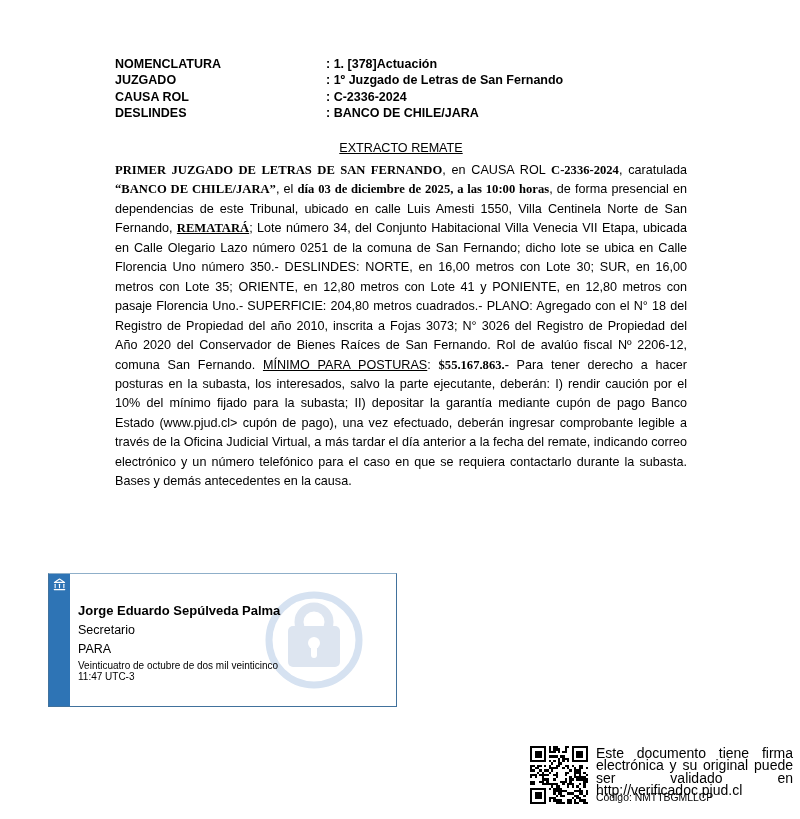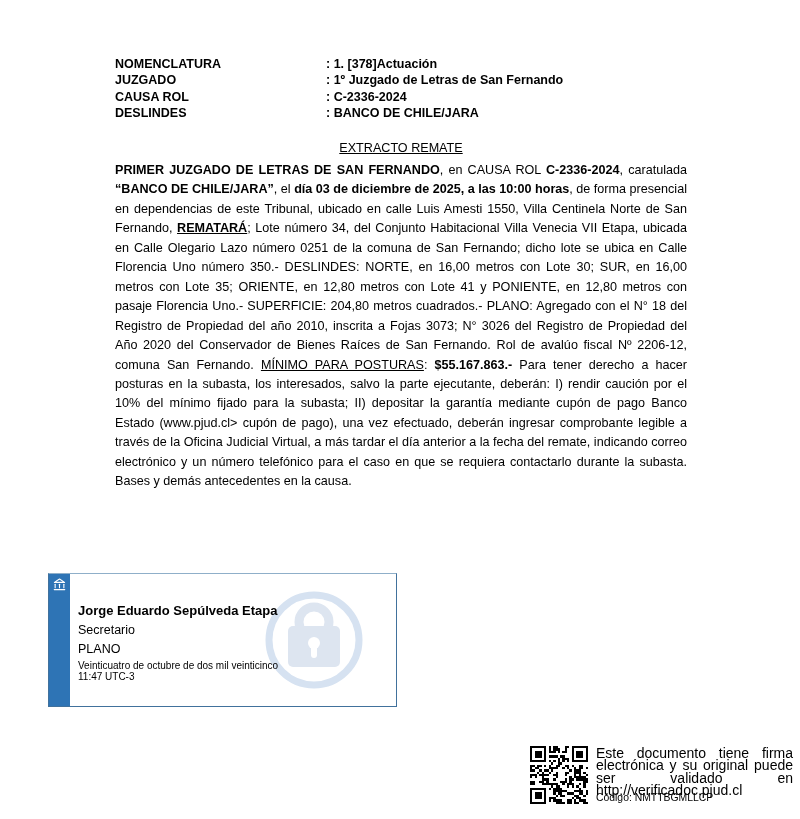--- a/index.html
+++ b/index.html
@@ -19,21 +19,21 @@
   .header-row{display:flex;font-weight:bold;font-size:12.5px;line-height:16.4px;gap:16px;}
   .header-label{width:195px;flex:0 0 195px;}
   .header-value{flex:1;}
   
   .doc-title{position:absolute;left:115px;top:141px;width:572px;text-align:center;
     font-size:12.6px;font-weight:normal;}
   .doc-title span{text-decoration:underline;}
   
   .body-par{position:absolute;left:115px;top:161px;width:572px;
     font-size:12.6px;line-height:19.45px;text-align:justify;hyphens:none;}
-  .b{font-weight:bold;}
+  .b{font-weight:bold;font-family:Liberation Serif, serif;}
   .u{text-decoration:underline;}
   
   .sig-box{position:absolute;left:48px;top:573px;width:349px;height:134px;
     border:1px solid var(--border);border-top-color:#8fafc9;background:#fff;}
   .sig-stripe{position:absolute;left:0;top:0;bottom:0;width:21px;background:var(--accent);}
   .sig-stripe svg{position:absolute;left:3px;top:3px;}
   .sig-watermark{position:absolute;left:215px;top:16px;width:100px;height:100px;z-index:1;}
   .sig-content{position:absolute;left:29px;top:27px;z-index:2;}
   .sig-name{font-size:13px;font-weight:bold;line-height:19.5px;}
   .sig-role,.sig-inst{font-size:12.5px;line-height:19.5px;}
@@ -87,23 +87,23 @@
 
     <svg class="sig-watermark" viewBox="0 0 100 100">
       <circle cx="50" cy="50" r="45" fill="none" stroke="var(--watermark-ring)" stroke-width="7"></circle>
       <circle cx="50" cy="32" r="15" fill="none" stroke="var(--watermark)" stroke-width="9"></circle>
       <rect x="24" y="36" width="52" height="41" rx="5" fill="var(--watermark)"></rect>
       <circle cx="50" cy="53" r="6" fill="#ffffff"></circle>
       <rect x="47" y="54" width="6" height="14" rx="3" fill="#ffffff"></rect>
     </svg>
 
     <div class="sig-content">
-      <div class="sig-name">Jorge Eduardo Sepúlveda Etapa</div>
+      <div class="sig-name">Jorge Eduardo Sepúlveda Palma</div>
       <div class="sig-role">Secretario</div>
-      <div class="sig-inst">PLANO</div>
+      <div class="sig-inst">PARA</div>
       <div class="sig-date">Veinticuatro de octubre de dos mil veinticinco</div>
       <div class="sig-time">11:47 UTC-3</div>
     </div>
   </div>
 
   <svg class="qr-svg" viewBox="0 0 25 25" shape-rendering="crispEdges" fill="#000000" id="qr">
       <rect x="0" y="0" width="1" height="1"></rect>
       <rect x="1" y="0" width="1" height="1"></rect>
       <rect x="2" y="0" width="1" height="1"></rect>
       <rect x="3" y="0" width="1" height="1"></rect>

